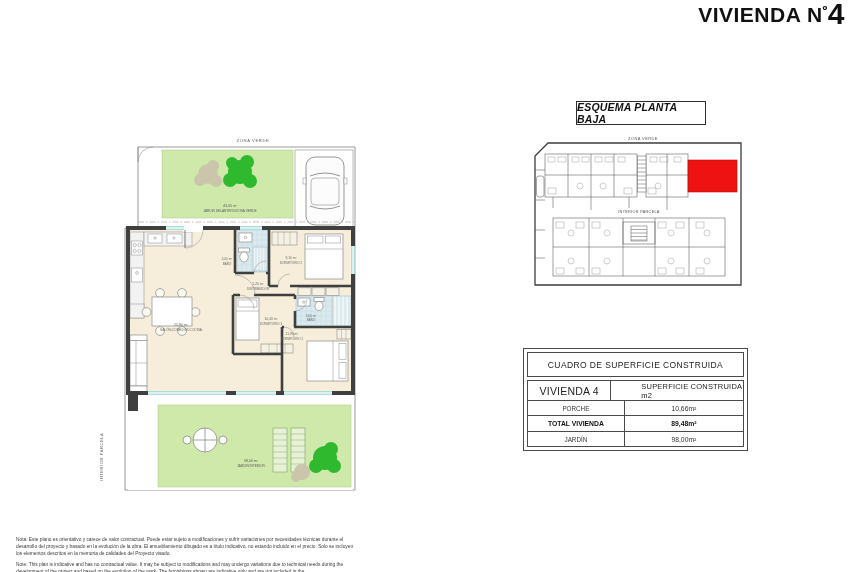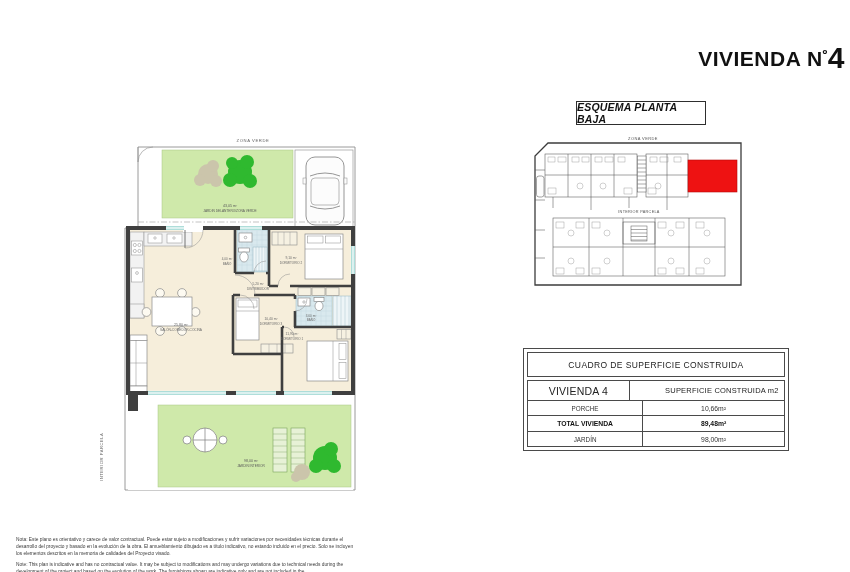--- a/index.html
+++ b/index.html
@@ -2,37 +2,37 @@
 <html><head>
 <meta charset="utf-8">
 <style>
   html,body{margin:0;padding:0;}
   body{width:850px;height:572px;background:#ffffff;position:relative;overflow:hidden;
        font-family:"Liberation Sans", sans-serif;color:#222;}
   .abs{position:absolute;}
 
   
   #sheet-title{left:500px;top:3px;right:5px;text-align:right;font-weight:bold;
-               font-size:21px;letter-spacing:.5px;color:#111;margin-top:44px;}
+               font-size:21px;letter-spacing:.5px;color:#111;}
   #sheet-title .ord{font-size:13px;vertical-align:7px;}
   #sheet-title .big{font-size:30px;line-height:20px;vertical-align:-2px;}
 
   
   #esquema-box{left:576px;top:101px;width:128px;height:22px;border:1.5px solid #2e2e2e;
                display:flex;align-items:center;justify-content:center;
                font-weight:bold;font-size:10.5px;letter-spacing:.2px;color:#111;background:#fff;font-style:italic;}
 
   
-  #surface-table{left:523px;top:348px;width:266px;border:1px solid #4a4a4a;background:#fff;padding:3px;box-sizing:border-box;}
+  #surface-table{left:523px;top:348px;width:225px;border:1px solid #4a4a4a;background:#fff;padding:3px;box-sizing:border-box;}
   #surface-table .t-title{border:1px solid #4a4a4a;height:23px;display:flex;align-items:center;justify-content:center;
                font-size:8.5px;letter-spacing:.4px;color:#222;margin-bottom:3px;}
   #surface-table .t-grid{border:1px solid #4a4a4a;}
   .t-row{display:flex;align-items:stretch;border-top:1px solid #4a4a4a;}
   .t-row:first-child{border-top:none;}
-  .t-cell{display:flex;align-items:center;justify-content:center;box-sizing:border-box;text-align:right;}
+  .t-cell{display:flex;align-items:center;justify-content:center;box-sizing:border-box;}
   .t-cell.l{width:45%;border-right:1px solid #4a4a4a;}
   .t-cell.r{width:55%;}
   .t-head{height:19px;}
   .t-head .l{font-size:10.5px;letter-spacing:.2px;}
   .t-head .r{font-size:7.5px;letter-spacing:.2px;margin-left:30px;}
   .t-data{height:14px;font-size:6.3px;color:#333;}
   .t-data .r{font-size:6.8px;}
   .t-data.bold{height:15px;font-weight:bold;font-size:6.8px;color:#111;}
 
   

